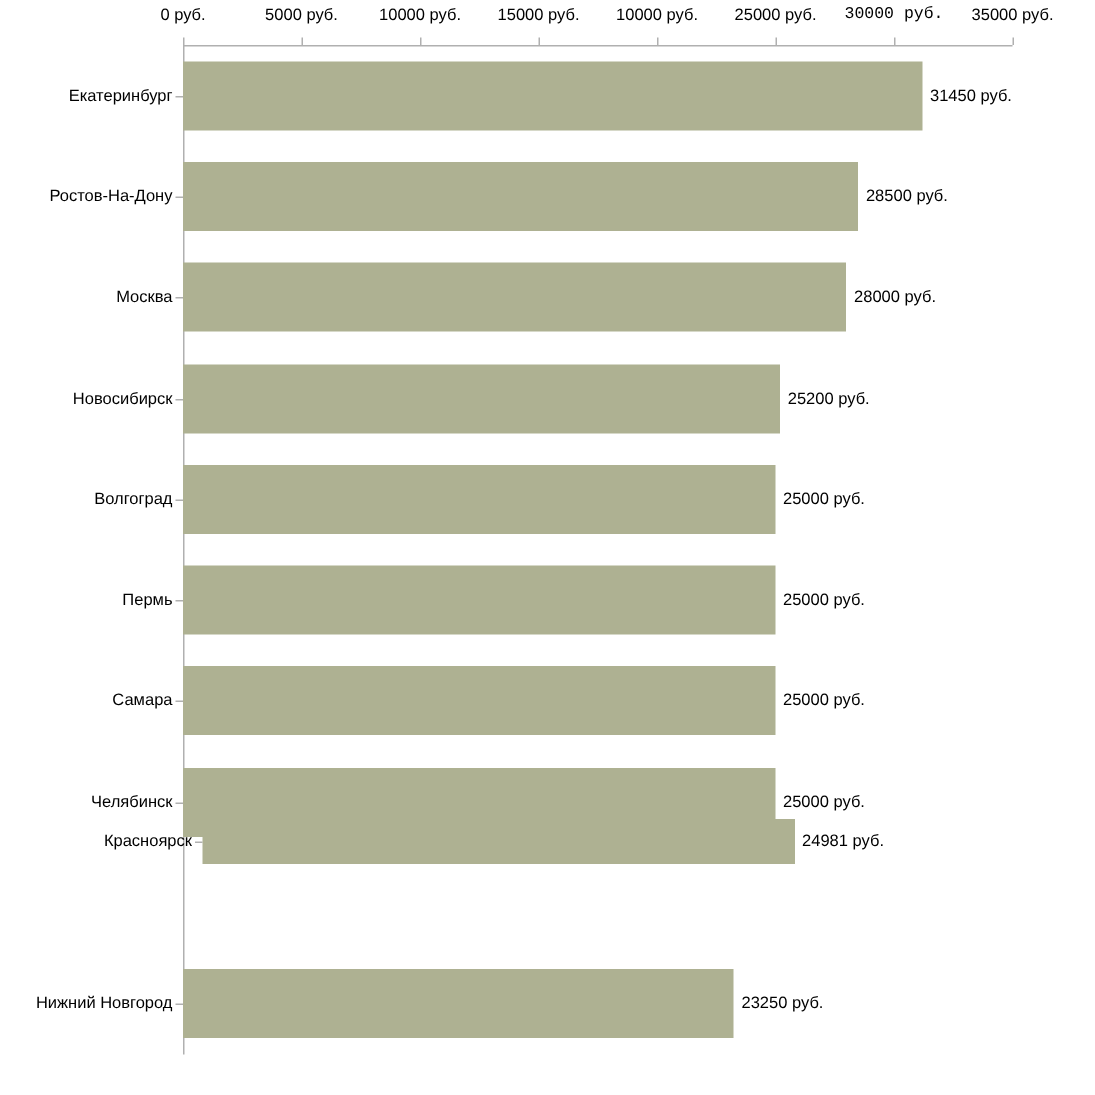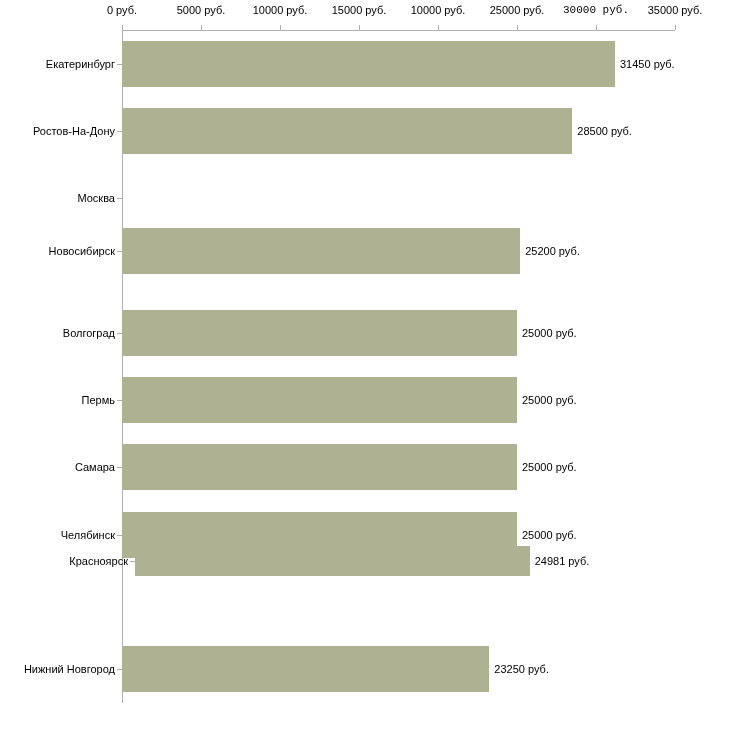--- a/index.html
+++ b/index.html
@@ -138,22 +138,25 @@
       <div class="row" style="top: 77.95px; height: 46px;">
         <div class="cat-tick"></div>
         <div class="cat-label">Ростов-На-Дону</div>
         <div class="bar" style="width: 450.3px; background: rgb(174, 177, 146);">
           <div class="bar-value">28500 руб.</div>
         </div>
       </div>
       <div class="row" style="top: 145.25px; height: 46px;">
         <div class="cat-tick"></div>
         <div class="cat-label">Москва</div>
-      </div>
-      <div class="row" style="top: 198px; height: 46px;">
+        <div class="bar" style="width: 442.4px; background: rgb(174, 177, 146);">
+          <div class="bar-value">28000 руб.</div>
+        </div>
+      </div>
+      <div class="row" style="top: 213px; height: 46px;">
         <div class="cat-tick"></div>
         <div class="cat-label">Новосибирск</div>
         <div class="bar" style="width: 398.16px; background: rgb(174, 177, 146);">
           <div class="bar-value">25200 руб.</div>
         </div>
       </div>
       <div class="row" style="top: 279.85px; height: 46px;">
         <div class="cat-tick"></div>
         <div class="cat-label">Волгоград</div>
         <div class="bar" style="width: 395px; background: rgb(174, 177, 146);">

